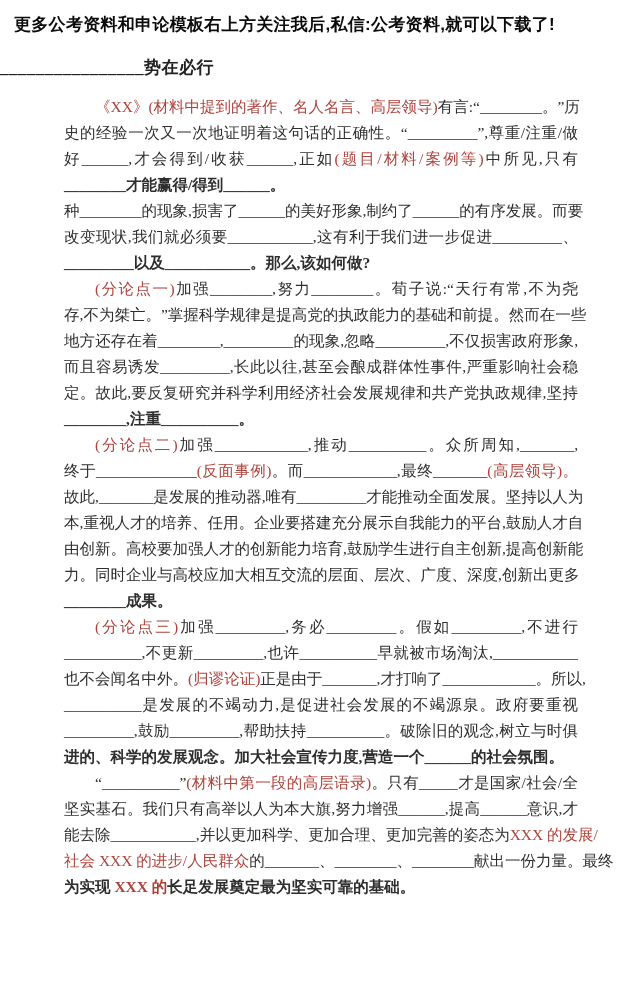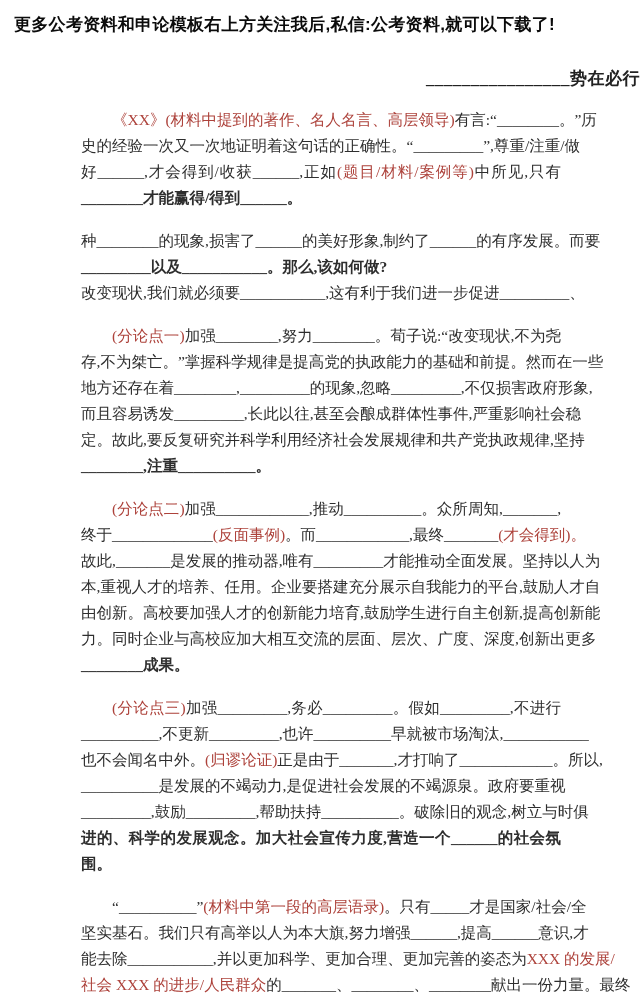--- a/index.html
+++ b/index.html
@@ -18,35 +18,35 @@
   .promo{
     padding:6px 14px 0 14px;
     font-family:"Liberation Sans","DejaVu Sans",sans-serif;
     font-weight:700;
     font-size:17px;
     line-height:37px;
     letter-spacing:0.3px;
     color:var(--header-ink);
   }
   .title{
-    margin-top:24px;
-    text-align:right;
+    margin-top:13px;
+    text-align:left;
     font-size:17px;
     font-weight:700;
     color:#222;
     letter-spacing:0.5px;
   }
   .essay{
     width:514px;
     margin:15px 62px 0 64px;
     font-size:15.5px;
     line-height:26px;
     color:var(--ink);
   }
-  .paragraph{margin:17px;}
+  .paragraph{margin:0;}
   .line{
     text-align:justify;
     text-align-last:justify;
     white-space:nowrap;
   }
   .line.last{
     text-align-last:left;
     white-space:normal;
     font-weight:bold;
   }
@@ -66,34 +66,34 @@
 
   <div class="essay" id="essay-body">
       <div class="paragraph">
         <div class="line indent"><span class="red">《XX》(材料中提到的著作、名人名言、高层领导)</span><span class="k">有言:“________。”历</span></div>
         <div class="line"><span class="k">史的经验一次又一次地证明着这句话的正确性。“_________”,尊重/注重/做</span></div>
         <div class="line"><span class="k">好______,才会得到/收获______,正如</span><span class="red">(题目/材料/案例等)</span><span class="k">中所见,只有</span></div>
         <div class="line last"><span class="k">________才能赢得/得到______。</span></div>
       </div>
       <div class="paragraph">
         <div class="line"><span class="k">种________的现象,损害了______的美好形象,制约了______的有序发展。而要</span></div>
+        <div class="line"><span class="k">改变现状,我们就必须要___________,这有利于我们进一步促进_________、</span></div>
         <div class="line last"><span class="k">_________以及___________。那么,该如何做?</span></div>
-        <div class="line"><span class="k">改变现状,我们就必须要___________,这有利于我们进一步促进_________、</span></div>
       </div>
       <div class="paragraph">
-        <div class="line indent"><span class="red">(分论点一)</span><span class="k">加强________,努力________。荀子说:“改变现状,不为尧</span></div>
+        <div class="line indent"><span class="red">(分论点一)</span><span class="k">加强________,努力________。荀子说:“天行有常,不为尧</span></div>
         <div class="line"><span class="k">存,不为桀亡。”掌握科学规律是提高党的执政能力的基础和前提。然而在一些</span></div>
         <div class="line"><span class="k">地方还存在着________,_________的现象,忽略_________,不仅损害政府形象,</span></div>
         <div class="line"><span class="k">而且容易诱发_________,长此以往,甚至会酿成群体性事件,严重影响社会稳</span></div>
         <div class="line"><span class="k">定。故此,要反复研究并科学利用经济社会发展规律和共产党执政规律,坚持</span></div>
         <div class="line last"><span class="k">________,注重__________。</span></div>
       </div>
       <div class="paragraph">
         <div class="line indent"><span class="red">(分论点二)</span><span class="k">加强____________,推动__________。众所周知,_______,</span></div>
-        <div class="line"><span class="k">终于_____________</span><span class="red">(反面事例)</span><span class="k">。而____________,最终_______</span><span class="red">(才会得到)。</span></div>
+        <div class="line"><span class="k">终于_____________</span><span class="red">(反面事例)</span><span class="k">。而____________,最终_______</span><span class="red">(高层领导)。</span></div>
         <div class="line"><span class="k">故此,_______是发展的推动器,唯有_________才能推动全面发展。坚持以人为</span></div>
         <div class="line"><span class="k">本,重视人才的培养、任用。企业要搭建充分展示自我能力的平台,鼓励人才自</span></div>
         <div class="line"><span class="k">由创新。高校要加强人才的创新能力培育,鼓励学生进行自主创新,提高创新能</span></div>
         <div class="line"><span class="k">力。同时企业与高校应加大相互交流的层面、层次、广度、深度,创新出更多</span></div>
         <div class="line last"><span class="k">________成果。</span></div>
       </div>
       <div class="paragraph">
         <div class="line indent"><span class="red">(分论点三)</span><span class="k">加强_________,务必_________。假如_________,不进行</span></div>
         <div class="line"><span class="k">__________,不更新_________,也许__________早就被市场淘汰,___________</span></div>
         <div class="line"><span class="k">也不会闻名中外。</span><span class="red">(归谬论证)</span><span class="k">正是由于_______,才打响了____________。所以,</span></div>

